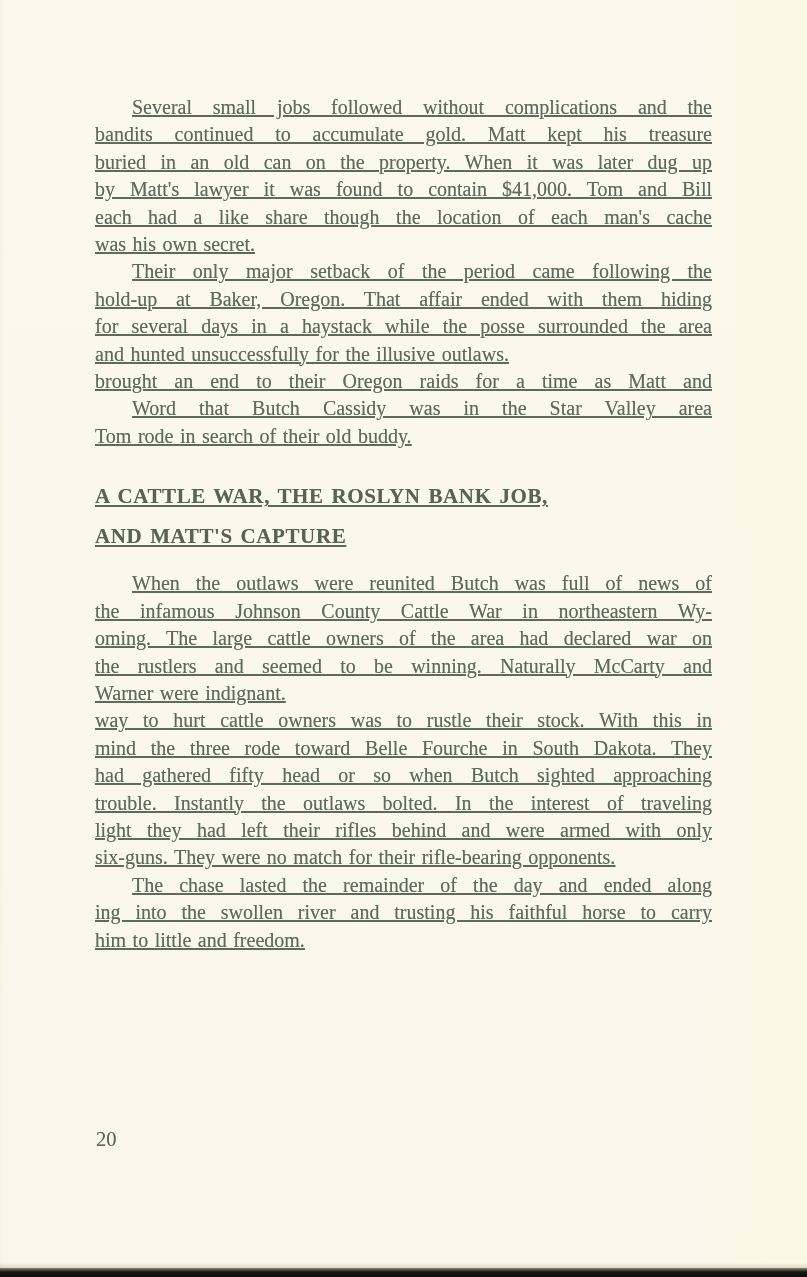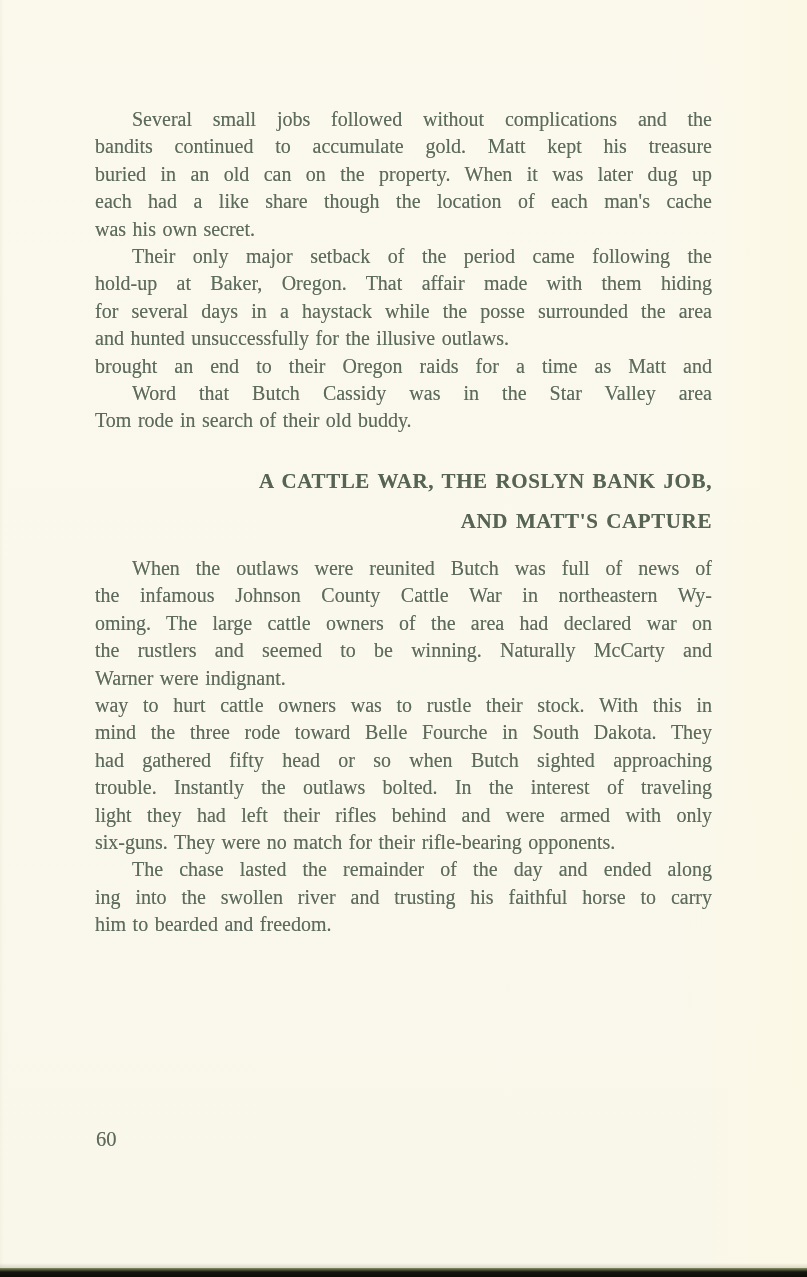--- a/index.html
+++ b/index.html
@@ -21,38 +21,39 @@
   }
   
   .text-block, .page-number {
     color: #5d6b5d;
     text-shadow: 0 0 0.6px rgba(93,107,93,0.55);
     -webkit-font-smoothing: antialiased;
   }
   .text-block {
     position: absolute;
     left: 95px;
-    top: 106px;
+    top: 94px;
     width: 617px;
     font-size: 20px;
     line-height: 27.4px;
+    text-decoration: underline;
   }
   .para { margin: 0; }
   .line {
     text-align: justify;
     text-align-last: justify;
     word-spacing: 1.5px;
     white-space: normal;
   }
   .line.first { text-indent: 37px; }
   .line.last { text-align-last: left; }
   .heading {
     margin-top: 26px;
     margin-bottom: 14px;
-    text-align: right;
+    text-align: left;
     font-weight: bold;
     font-size: 21px;
     line-height: 40px;
     letter-spacing: 0.6px;
     word-spacing: 2px;
     color: #576454;
   }
   .page-number {
     position: absolute;
     left: 96px;
@@ -78,26 +79,27 @@
 </style>
 </head>
 <body>
 
 <div class="page">
   <div class="text-block">
       <div class="para">
         <div class="line first">Several small jobs followed without complications and the</div>
         <div class="line">bandits continued to accumulate gold. Matt kept his treasure</div>
         <div class="line">buried in an old can on the property. When it was later dug up</div>
+        <div class="line">by Matt's lawyer it was found to contain $41,000. Tom and Bill</div>
         <div class="line">each had a like share though the location of each man's cache</div>
         <div class="line last">was his own secret.</div>
       </div>
       <div class="para">
         <div class="line first">Their only major setback of the period came following the</div>
-        <div class="line">hold-up at Baker, Oregon. That affair made with them hiding</div>
+        <div class="line">hold-up at Baker, Oregon. That affair ended with them hiding</div>
         <div class="line">for several days in a haystack while the posse surrounded the area</div>
         <div class="line last">and hunted unsuccessfully for the illusive outlaws.</div>
       </div>
       <div class="para">
         <div class="line">brought an end to their Oregon raids for a time as Matt and</div>
         <div class="line first">Word that Butch Cassidy was in the Star Valley area</div>
         <div class="line last">Tom rode in search of their old buddy.</div>
       </div>
       <div class="heading">
         <div class="heading-line">A CATTLE WAR, THE ROSLYN BANK JOB,</div>
@@ -114,19 +116,19 @@
         <div class="line">way to hurt cattle owners was to rustle their stock. With this in</div>
         <div class="line">mind the three rode toward Belle Fourche in South Dakota. They</div>
         <div class="line">had gathered fifty head or so when Butch sighted approaching</div>
         <div class="line">trouble. Instantly the outlaws bolted. In the interest of traveling</div>
         <div class="line">light they had left their rifles behind and were armed with only</div>
         <div class="line last">six-guns. They were no match for their rifle-bearing opponents.</div>
       </div>
       <div class="para">
         <div class="line first">The chase lasted the remainder of the day and ended along</div>
         <div class="line">ing into the swollen river and trusting his faithful horse to carry</div>
-        <div class="line last">him to bearded and freedom.</div>
+        <div class="line last">him to little and freedom.</div>
       </div>
     </div>
-  <div class="page-number">60</div>
+  <div class="page-number">20</div>
   <div class="bottom-shadow"></div>
   <div class="bottom-edge"></div>
 </div>
 
 </body></html>

